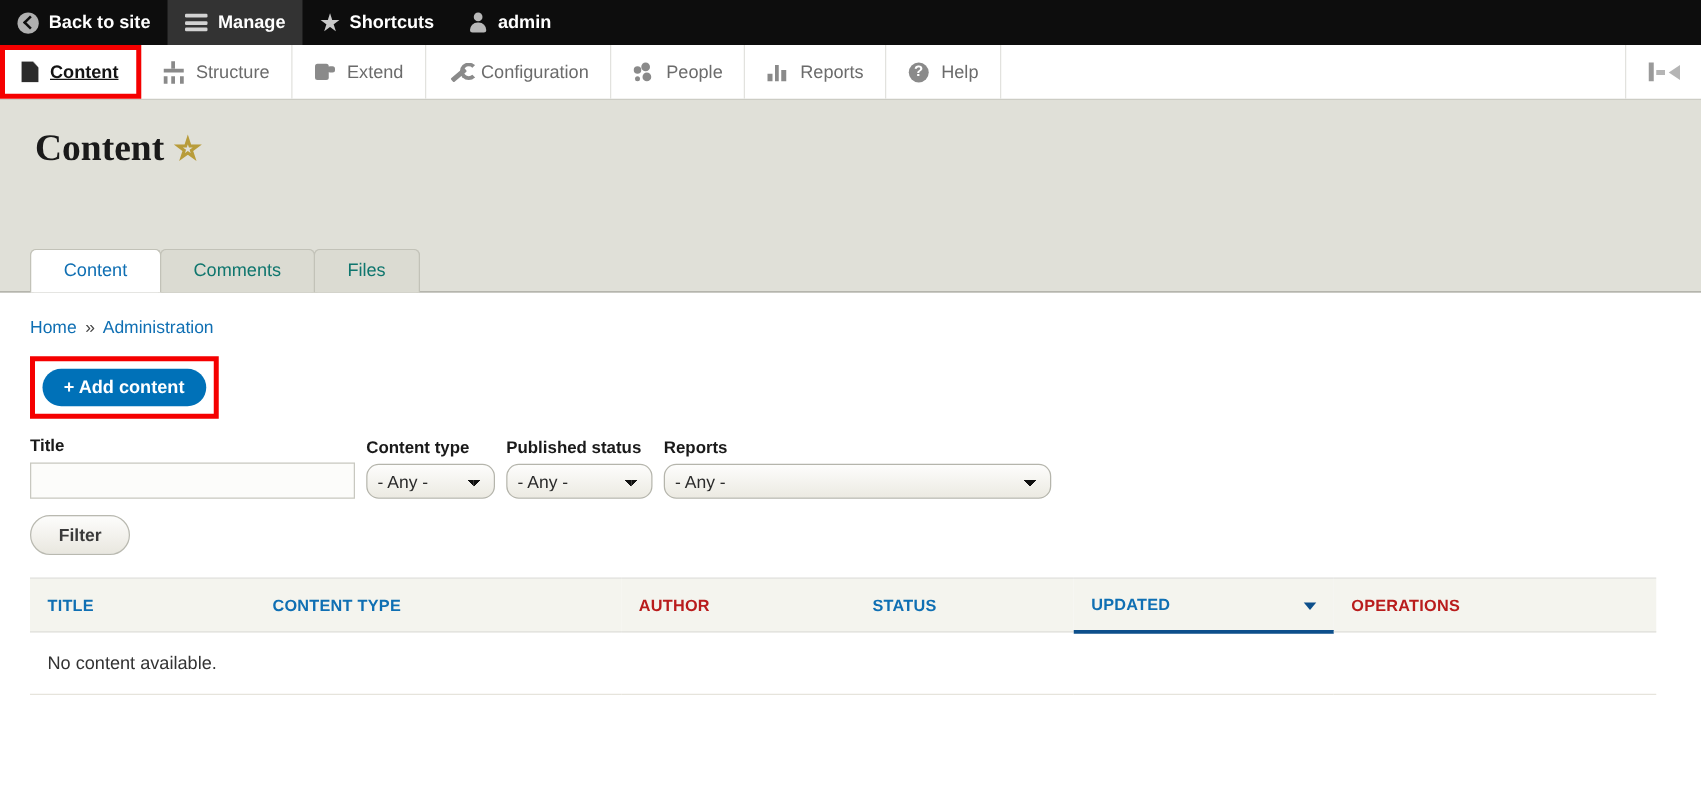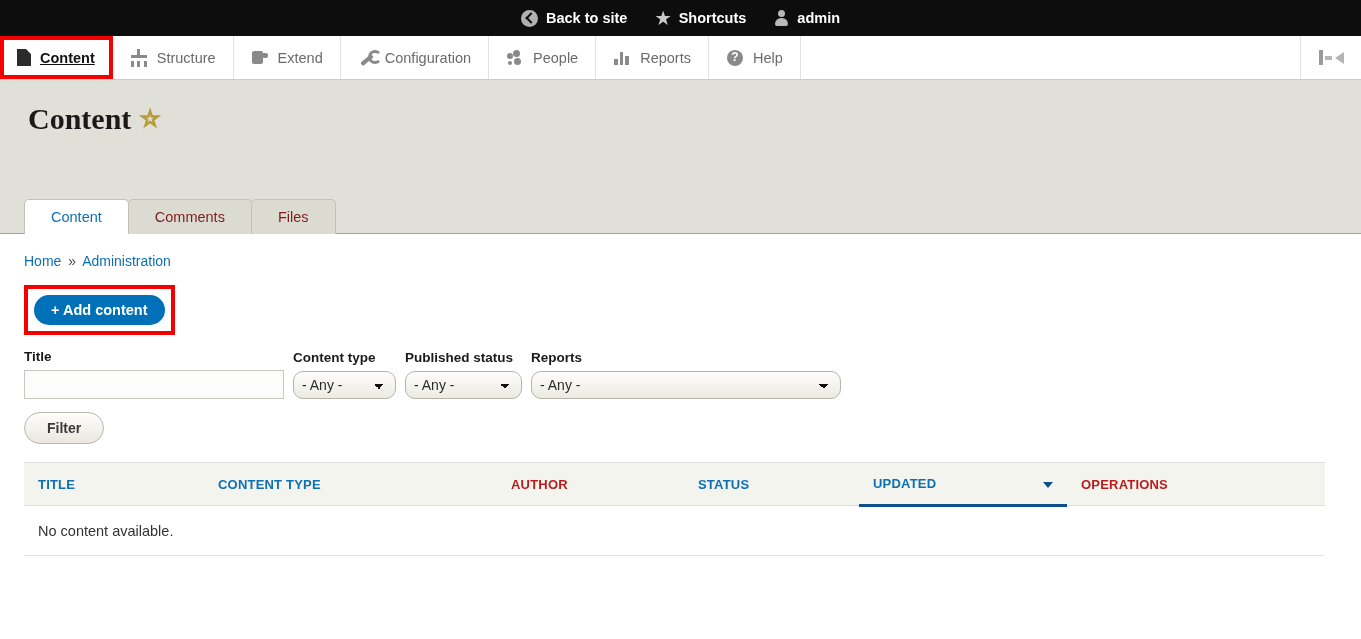--- a/index.html
+++ b/index.html
@@ -11,21 +11,20 @@
     overflow: hidden;
   }
 
   
   .toolbar-top {
     height: 36px;
     background: #0d0d0d;
     display: flex;
     align-items: stretch;
     color: #fff;
-    justify-content: center;
   }
   .tb-item {
     display: flex;
     align-items: center;
     gap: 8px;
     padding: 0 14px;
     font-size: 14.5px;
     font-weight: bold;
     color: #ffffff;
     text-decoration: none;
@@ -150,21 +149,21 @@
     font-family: "Liberation Serif", serif;
     font-size: 30px; font-weight: bold; color: #1a1a1a;
     display: flex; align-items: center; gap: 9px;
   }
   .star-shortcut { font-size: 22px; color: #e8d37a;
     -webkit-text-stroke: 1px #b89c3a; line-height: 1; }
 
   .tabs { position: absolute; bottom: -1px; left: 24px; display: flex; }
   .tab {
     padding: 9px 26px 9px 26px;
-    font-size: 14.5px; color: #7f1d1d;
+    font-size: 14.5px; color: #0f766e;
     background: #dbdbd2;
     border: 1px solid #c2c2b8; border-bottom: none;
     border-radius: 5px 5px 0 0;
     margin-right: -1px;
     text-decoration: none;
   }
   .tab.active { background: #ffffff; color: #0f6fb3;
     border-color: #c2c2b8; position: relative; z-index: 2; }
 
   
@@ -264,20 +263,28 @@
   .col-stat  { width: 175px; }
   .col-upd   { width: 208px; }
 </style>
 </head>
 <body>
 
 <div class="toolbar-top">
   <a class="tb-item">
     <span class="ic-back"></span>
     <span>Back to site</span>
+  </a>
+  <a class="tb-item active">
+    <span class="ic-burger">
+        <i></i>
+        <i></i>
+        <i></i>
+      </span>
+    <span>Manage</span>
   </a>
   <a class="tb-item">
     <span class="ic-star-tb">★</span>
     <span>Shortcuts</span>
   </a>
   <a class="tb-item">
     <span class="ic-person"></span>
     <span>admin</span>
   </a>
 </div>

